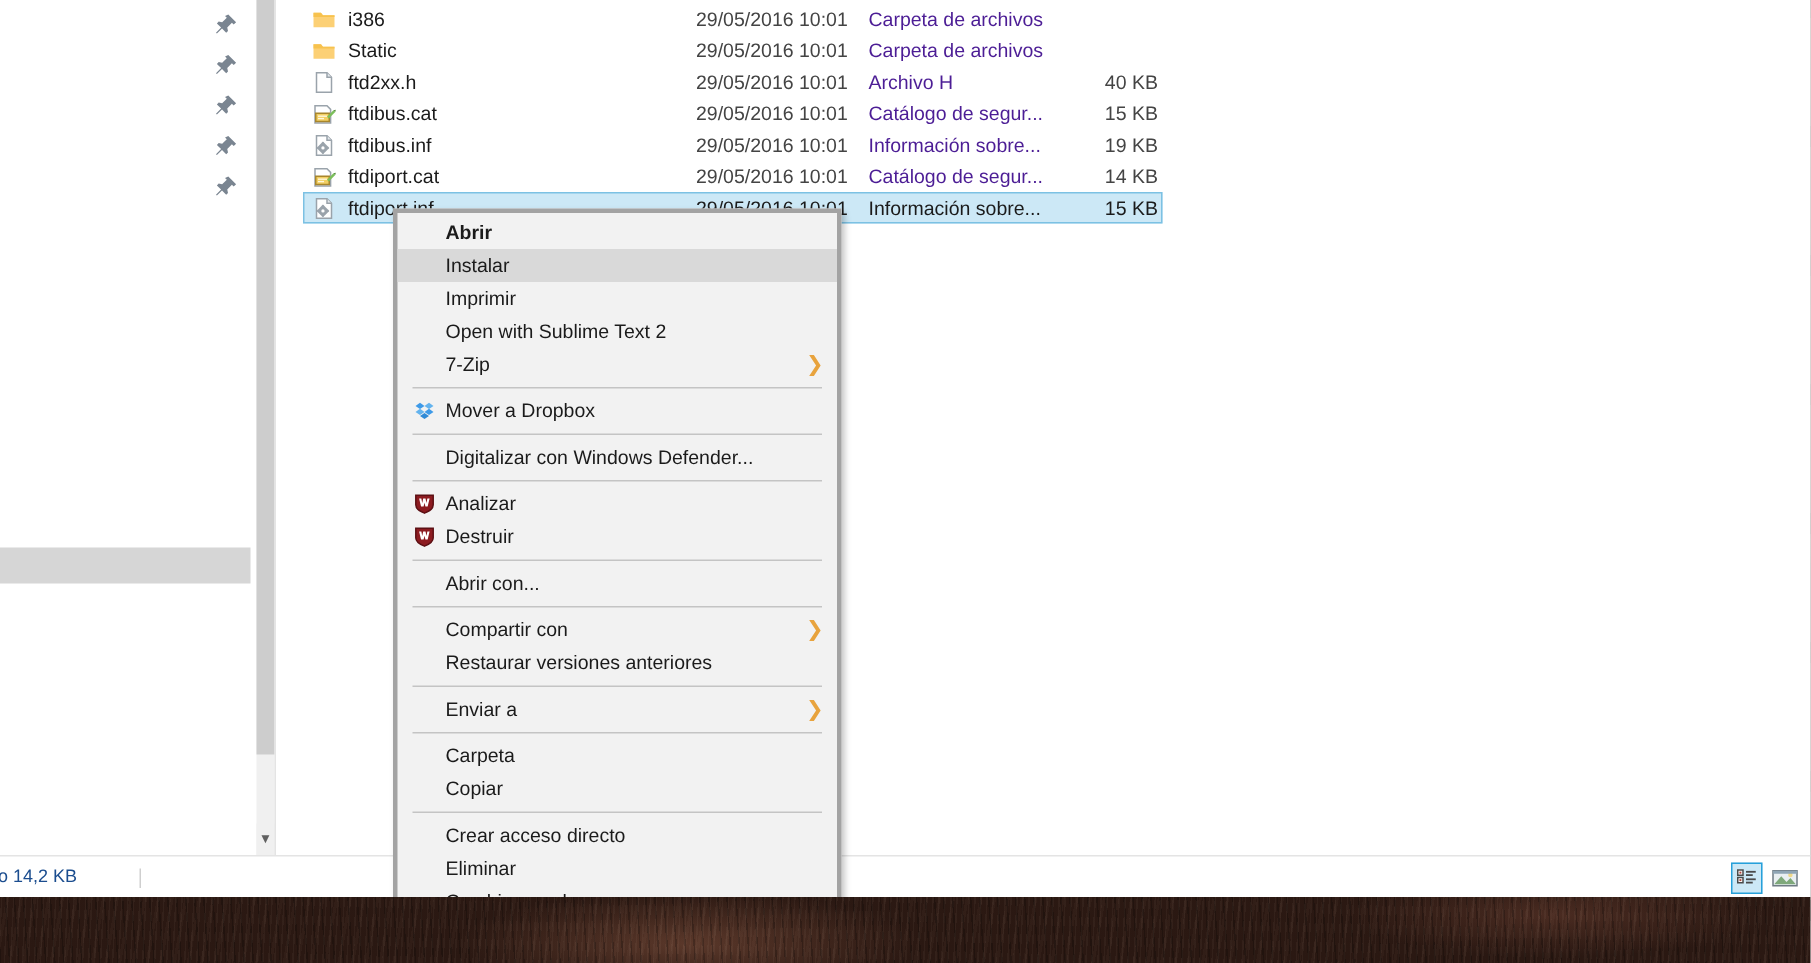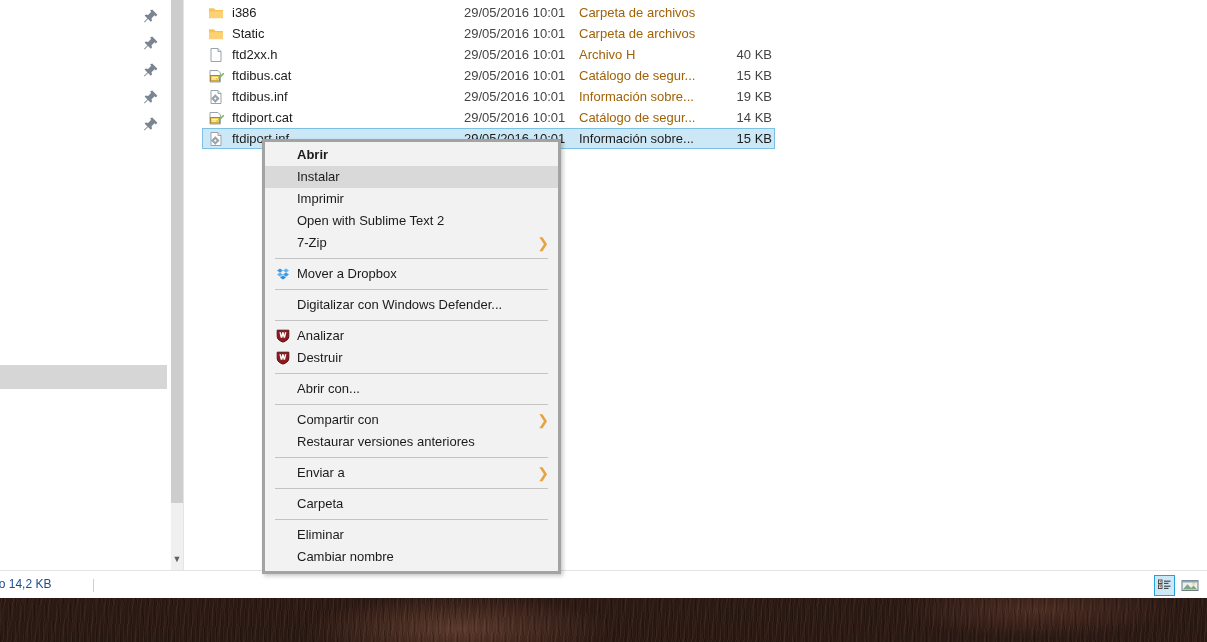--- a/index.html
+++ b/index.html
@@ -108,21 +108,21 @@
     white-space: nowrap;
   }
   .file-row .date-cell {
     position: absolute; left: 280px; top: 0;
     height: 21px; line-height: 21px;
     color: #444; white-space: nowrap;
   }
   .file-row .type-cell {
     position: absolute; left: 395px; top: 0;
     height: 21px; line-height: 21px;
-    color: #a16207; white-space: nowrap;
+    color: #4c1d95; white-space: nowrap;
   }
   .file-row .size-cell {
     position: absolute; left: 530px; top: 0;
     width: 58px; height: 21px; line-height: 21px;
     color: #444; text-align: right; white-space: nowrap;
   }
   .file-row.selected .name-cell,
   .file-row.selected .date-cell,
   .file-row.selected .type-cell,
   .file-row.selected .size-cell { color: #1b1b1b; }
@@ -482,21 +482,29 @@
       <div class="mi">
         <span class="mi-spacer"></span>
         <span class="mi-label">Enviar a</span>
         <span class="mi-arrow">❯</span>
       </div>
       <div class="msep"></div>
       <div class="mi">
         <span class="mi-spacer"></span>
         <span class="mi-label">Carpeta</span>
       </div>
-      <div class="msep"></div>
+      <div class="mi">
+        <span class="mi-spacer"></span>
+        <span class="mi-label">Copiar</span>
+      </div>
+      <div class="msep"></div>
+      <div class="mi">
+        <span class="mi-spacer"></span>
+        <span class="mi-label">Crear acceso directo</span>
+      </div>
       <div class="mi">
         <span class="mi-spacer"></span>
         <span class="mi-label">Eliminar</span>
       </div>
       <div class="mi">
         <span class="mi-spacer"></span>
         <span class="mi-label">Cambiar nombre</span>
       </div>
     </div>
 </div>

